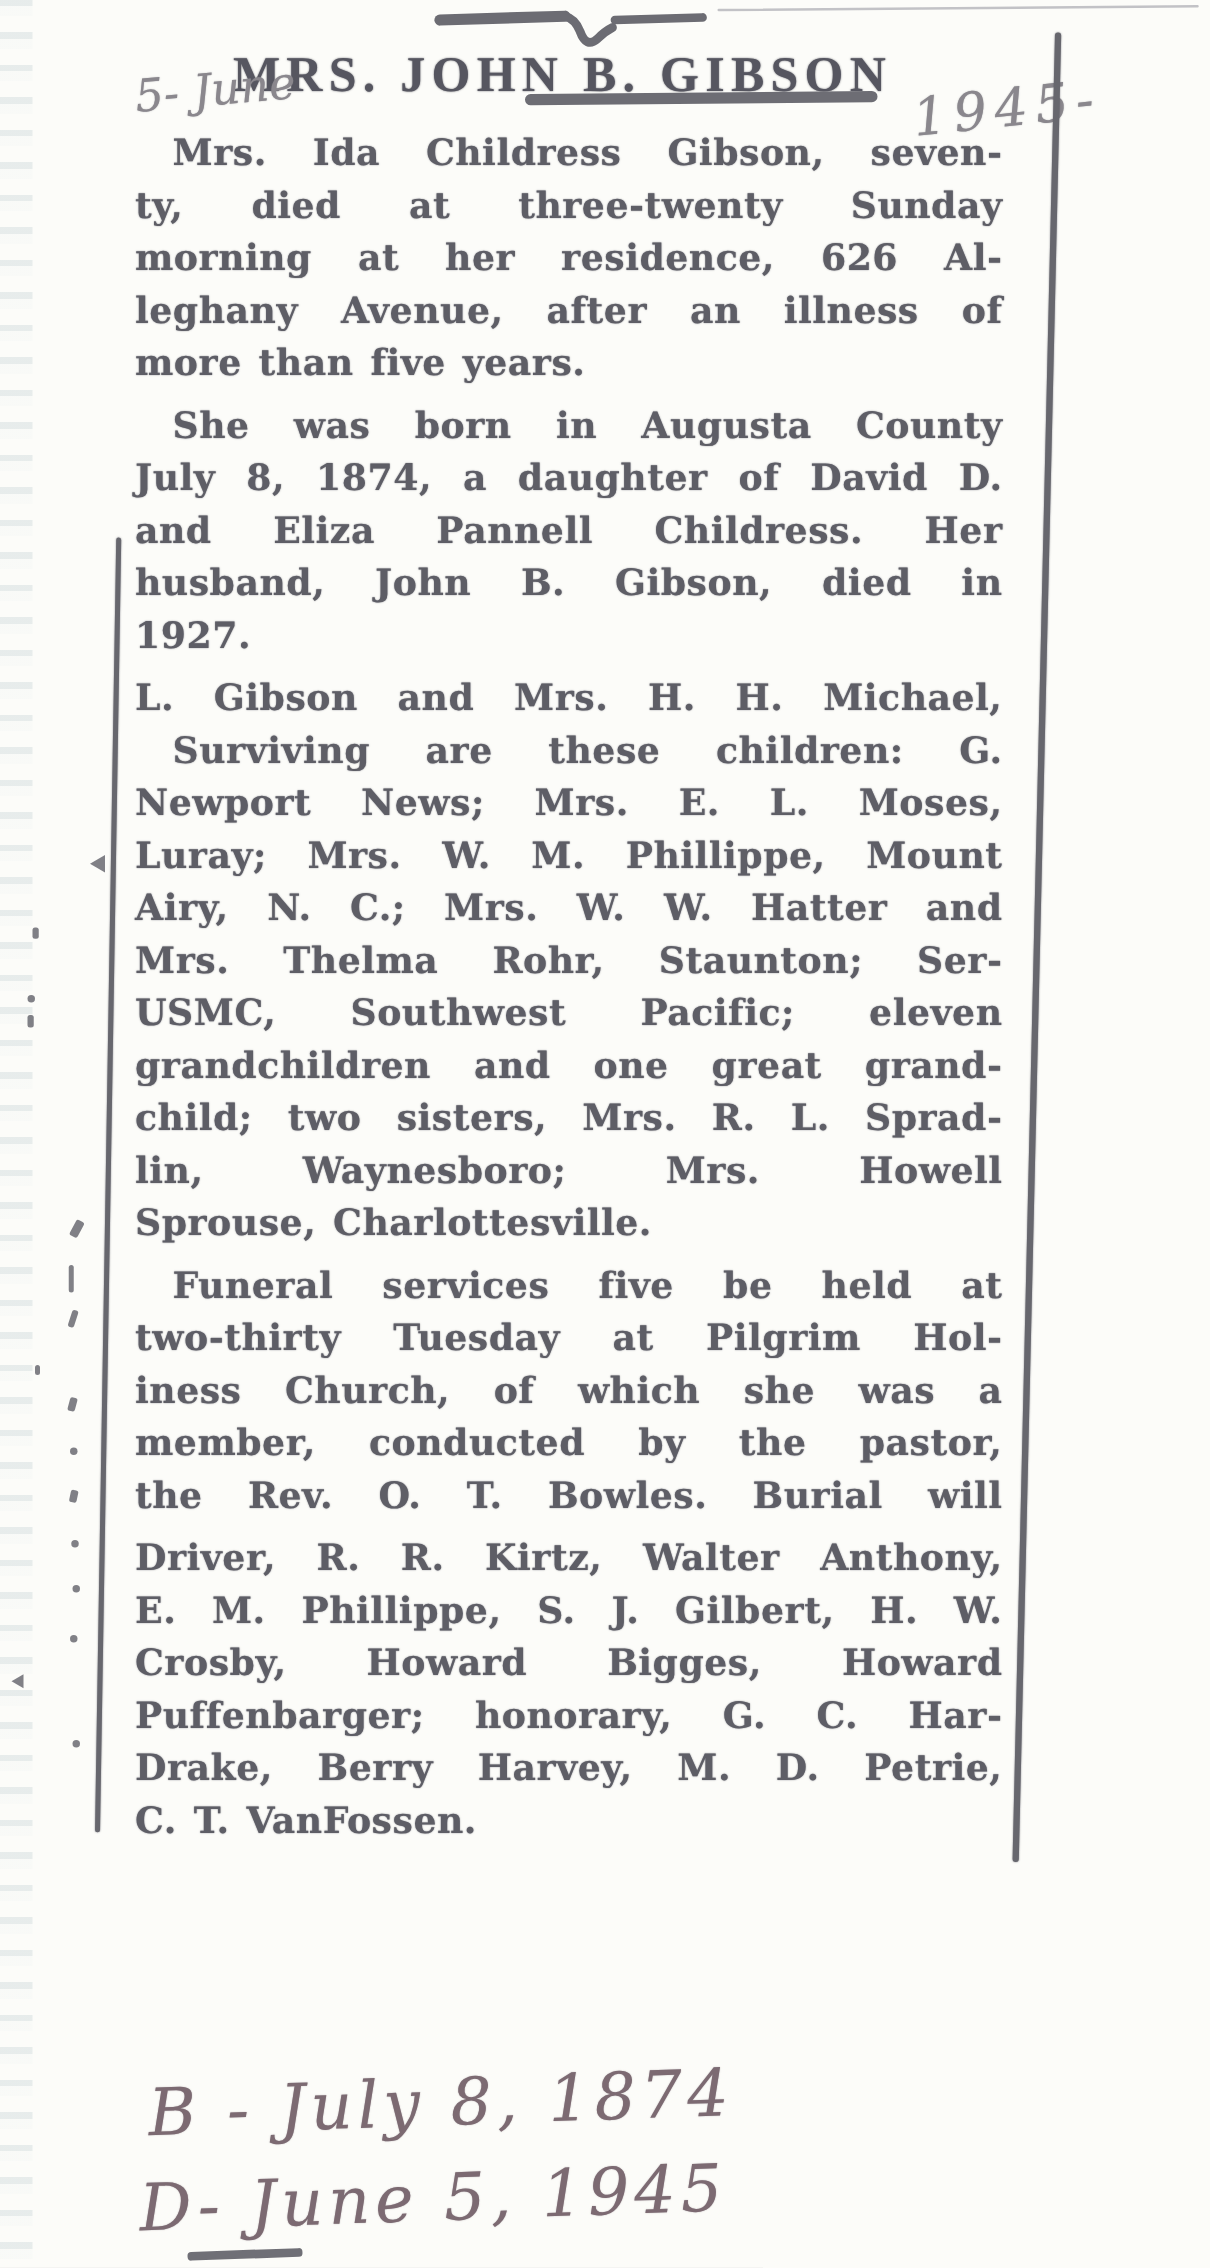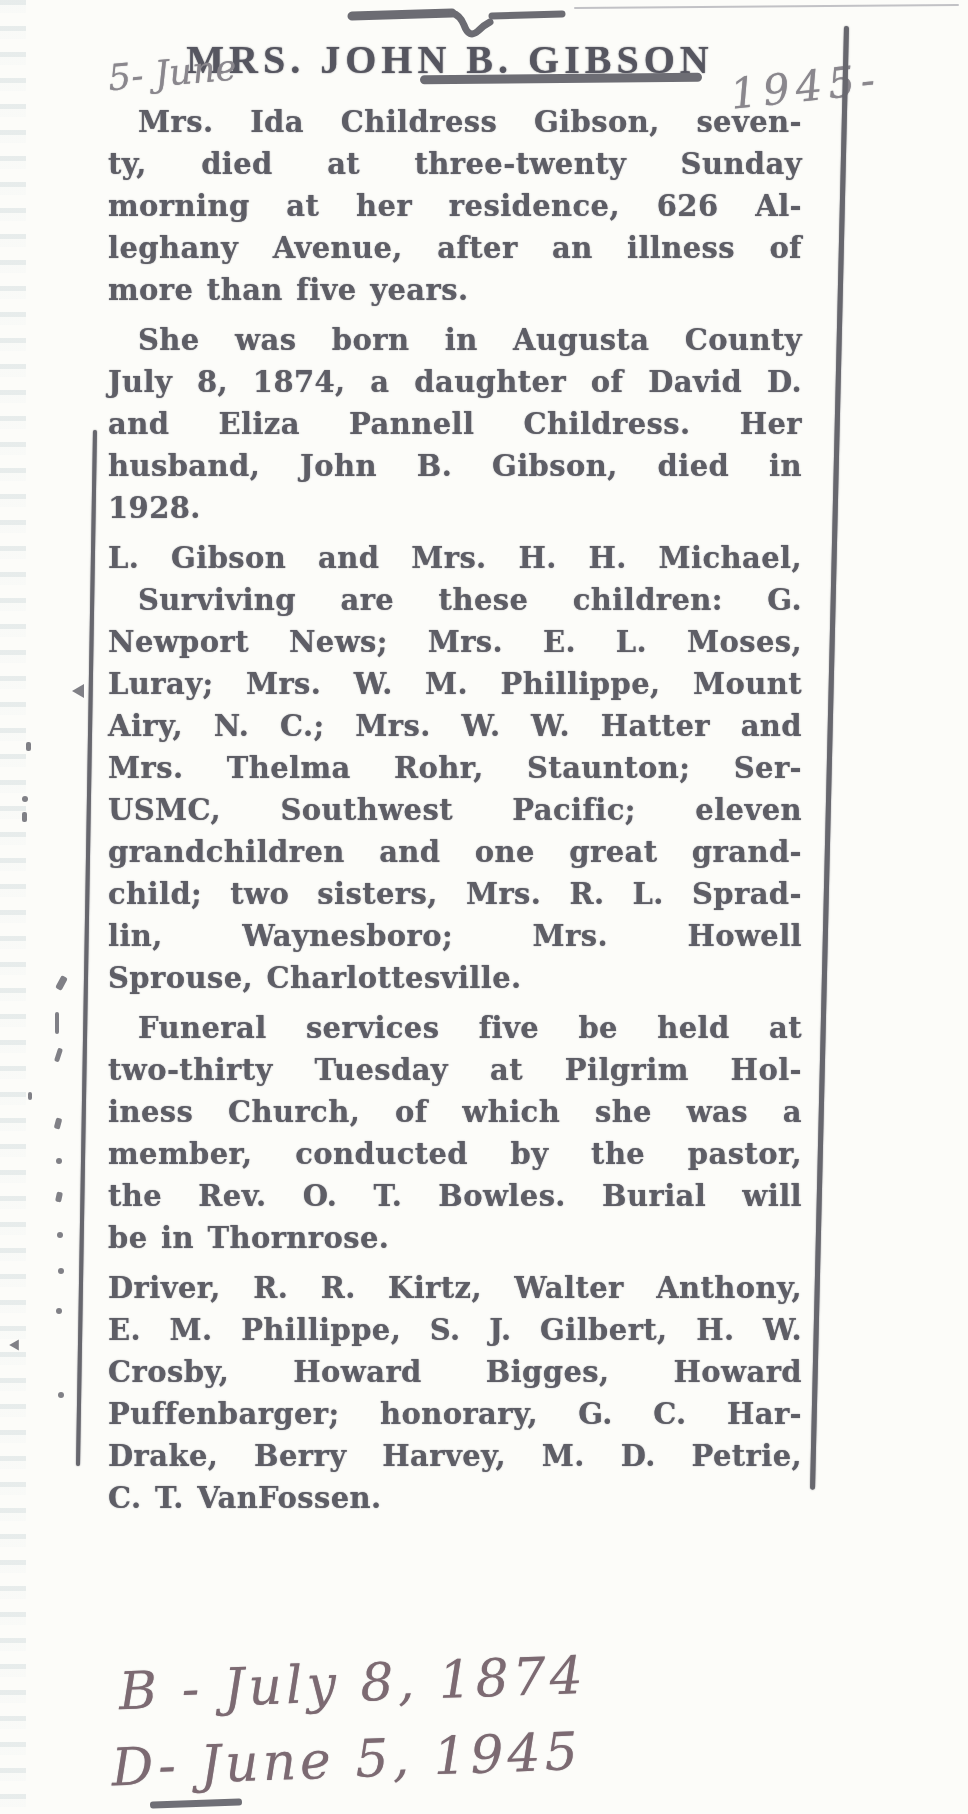--- a/index.html
+++ b/index.html
@@ -105,42 +105,41 @@
         <div class="line">ty, died at three-twenty Sunday</div>
         <div class="line">morning at her residence, 626 Al-</div>
         <div class="line">leghany Avenue, after an illness of</div>
         <div class="line last">more than five years.</div>
       </div>
       <div class="para">
         <div class="line first">She was born in Augusta County</div>
         <div class="line">July 8, 1874, a daughter of David D.</div>
         <div class="line">and Eliza Pannell Childress. Her</div>
         <div class="line">husband, John B. Gibson, died in</div>
-        <div class="line last">1928.</div>
+        <div class="line last">1927.</div>
       </div>
       <div class="para">
         <div class="line">L. Gibson and Mrs. H. H. Michael,</div>
         <div class="line first">Surviving are these children: G.</div>
         <div class="line">Newport News; Mrs. E. L. Moses,</div>
         <div class="line">Luray; Mrs. W. M. Phillippe, Mount</div>
         <div class="line">Airy, N. C.; Mrs. W. W. Hatter and</div>
         <div class="line">Mrs. Thelma Rohr, Staunton; Ser-</div>
         <div class="line">USMC, Southwest Pacific; eleven</div>
         <div class="line">grandchildren and one great grand-</div>
         <div class="line">child; two sisters, Mrs. R. L. Sprad-</div>
         <div class="line">lin, Waynesboro; Mrs. Howell</div>
         <div class="line last">Sprouse, Charlottesville.</div>
       </div>
       <div class="para">
         <div class="line first">Funeral services five be held at</div>
         <div class="line">two-thirty Tuesday at Pilgrim Hol-</div>
         <div class="line">iness Church, of which she was a</div>
         <div class="line">member, conducted by the pastor,</div>
         <div class="line">the Rev. O. T. Bowles. Burial will</div>
-        <div class="line last">be in Thornrose.</div>
       </div>
       <div class="para">
         <div class="line">Driver, R. R. Kirtz, Walter Anthony,</div>
         <div class="line">E. M. Phillippe, S. J. Gilbert, H. W.</div>
         <div class="line">Crosby, Howard Bigges, Howard</div>
         <div class="line">Puffenbarger; honorary, G. C. Har-</div>
         <div class="line">Drake, Berry Harvey, M. D. Petrie,</div>
         <div class="line last">C. T. VanFossen.</div>
       </div>
     </div>

